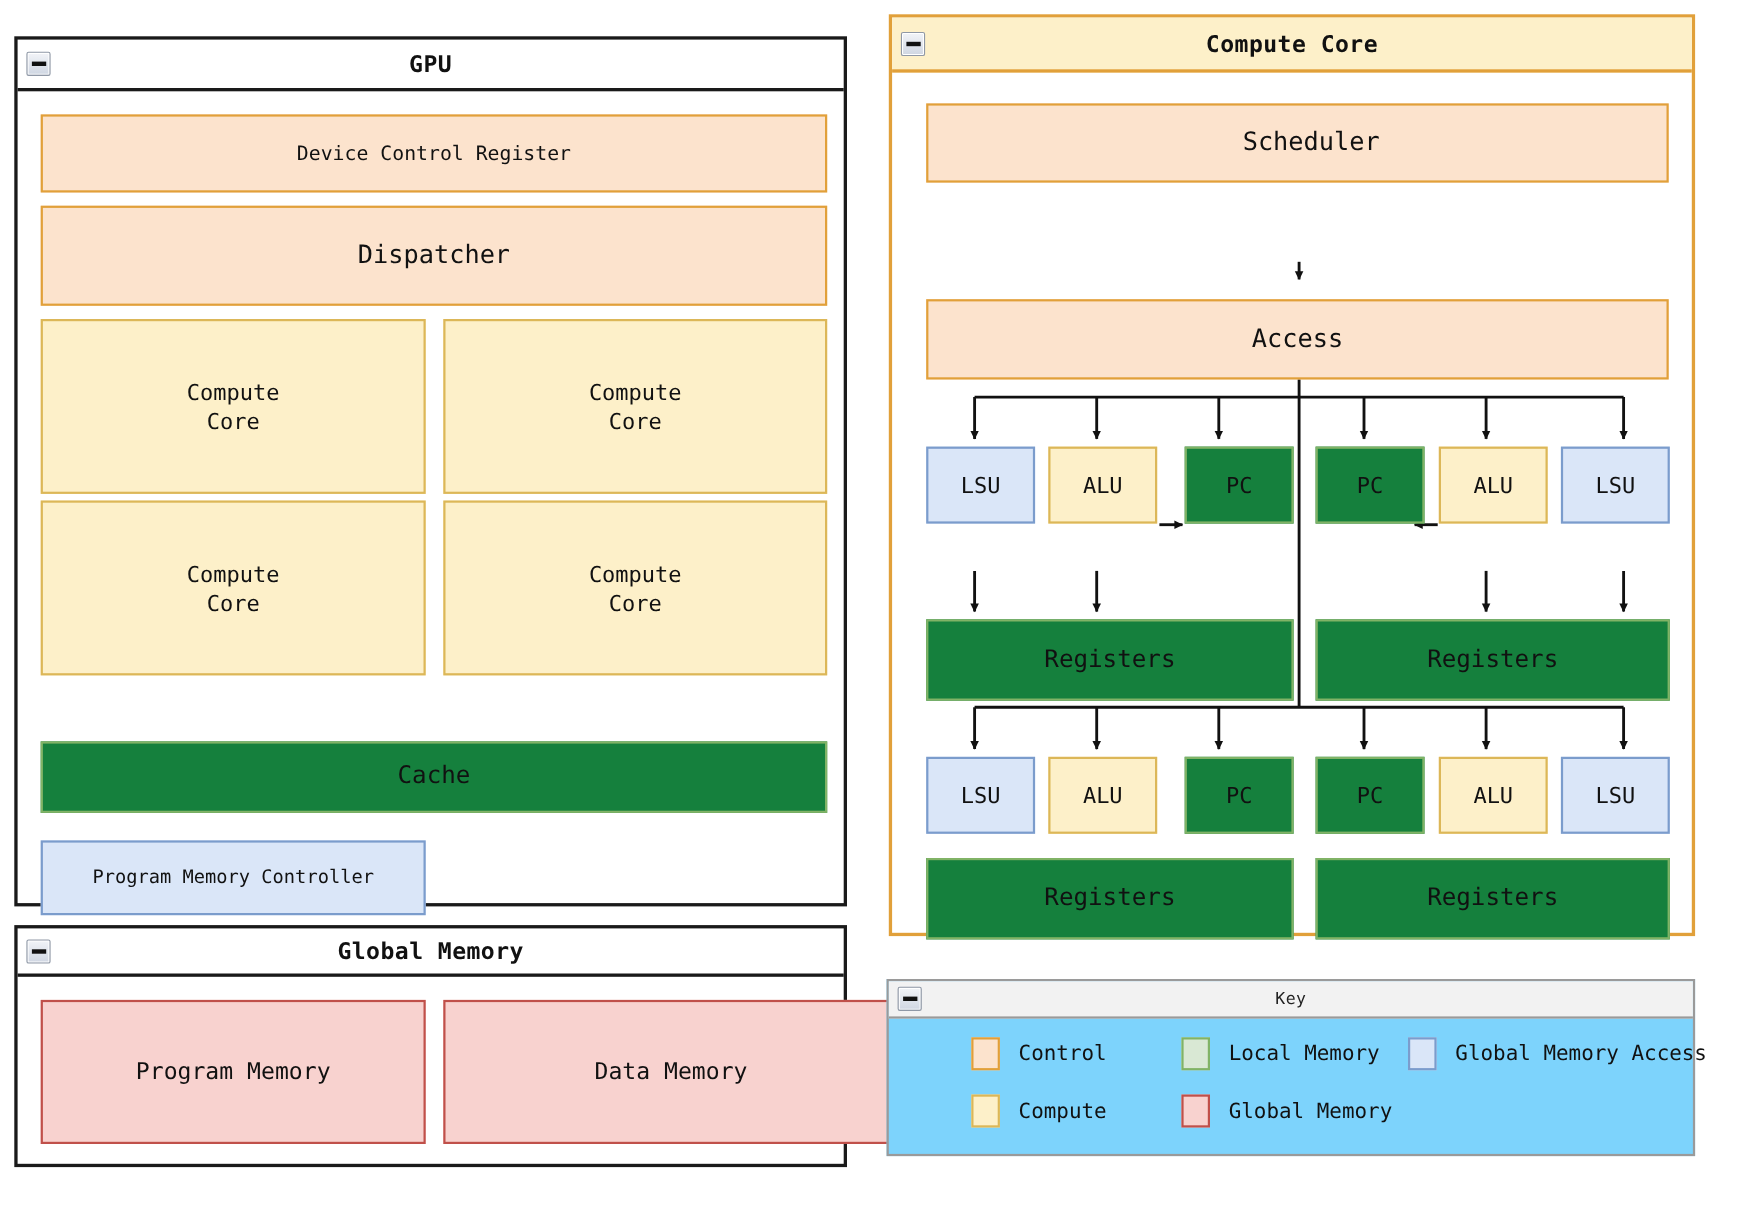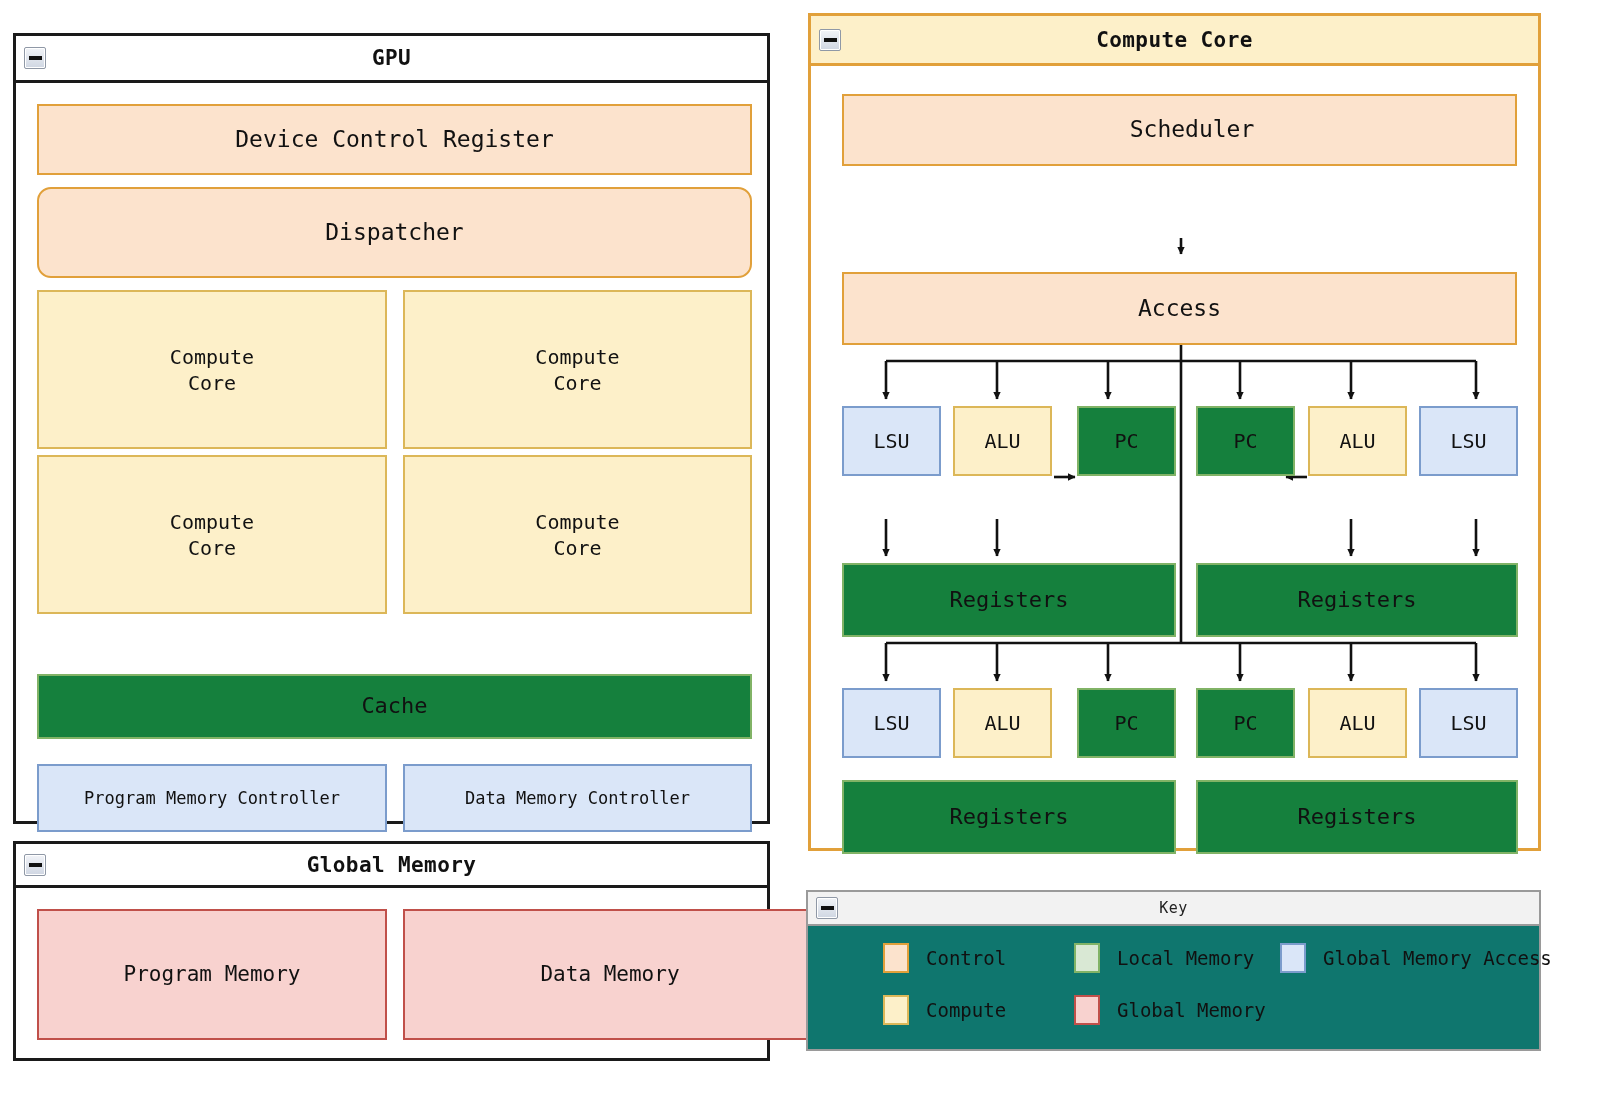--- a/index.html
+++ b/index.html
@@ -43,57 +43,56 @@
   .n-control{background:#fce3cd;border-color:#e1a03a;}
   .n-compute{background:#fdf0c9;border-color:#dcb758;}
   .n-local  {background:#15803d;border-color:#81b366;}
   .n-global {background:#f8d2cf;border-color:#c0504a;}
   .n-gma    {background:#dae6f8;border-color:#7b9ccc;}
 
   
   .wires{position:absolute;left:0;top:0;pointer-events:none;}
 
   
-  .key-frame{border:2px solid #9a9a9a;background:#0f766e;}
+  .key-frame{border:2px solid #9a9a9a;background:#7dd3fc;}
   .key-hdr{
     background:#f2f2f2;border-bottom:2px solid #9a9a9a;
     height:34px;font-size:15px;font-weight:normal;color:#222;
   }
   .key-rows{position:relative;width:100%;height:100%;}
   .key-item{position:absolute;display:flex;align-items:center;}
   .key-swatch{width:26px;height:30px;box-sizing:border-box;border-width:2px;border-style:solid;}
   .key-label{margin-left:17px;font-size:19px;color:#111;white-space:nowrap;}
 </style>
 </head>
 <body>
 
 <div class="frame" style="left:13px;top:33px;width:757px;height:791px;border:3px solid #1a1a1a;">
   <div class="frame-hdr" style="height:47px;border-bottom:3px solid #1a1a1a;font-size:21px;">
     <span class="collapse-btn"></span>
     <span>GPU</span>
   </div>
   <div class="frame-body" style="height:741px;">
 
-    <div class="node n-control" style="left:21px;top:21px;width:715px;height:71px;font-size:23px;">Device Control Register</div>
-
-    <div class="node n-control" style="left:21px;top:104px;width:715px;height:91px;font-size:23px;border-radius:14px;">Dispatcher</div>
+    <div class="node n-control" style="left:21px;top:21px;width:715px;height:71px;font-size:18px;">Device Control Register</div>
+
+    <div class="node n-control" style="left:21px;top:104px;width:715px;height:91px;font-size:23px;">Dispatcher</div>
 
     <div class="node n-compute" style="left:21px;top:207px;width:350px;height:159px;font-size:20px;">Compute
 Core</div>
     <div class="node n-compute" style="left:387px;top:207px;width:349px;height:159px;font-size:20px;">Compute
 Core</div>
     <div class="node n-compute" style="left:21px;top:372px;width:350px;height:159px;font-size:20px;">Compute
 Core</div>
     <div class="node n-compute" style="left:387px;top:372px;width:349px;height:159px;font-size:20px;">Compute
 Core</div>
 
     <div class="node n-gma" style="left:21px;top:681px;width:350px;height:68px;font-size:17px;">Program Memory Controller</div>
 
     <div class="node n-local" style="left:21px;top:591px;width:715px;height:65px;font-size:22px;">Cache</div>
-    <div class="node n-gma" style="left:387px;top:681px;width:349px;height:68px;font-size:17px;">Data Memory Controller</div>
   </div>
 </div>
 
 <div class="frame" style="left:13px;top:841px;width:757px;height:220px;border:3px solid #1a1a1a;">
   <div class="frame-hdr" style="height:44px;border-bottom:3px solid #1a1a1a;font-size:21px;">
     <span class="collapse-btn"></span>
     <span>Global Memory</span>
   </div>
   <div class="frame-body" style="height:173px;">
     <div class="node n-global" style="left:21px;top:21px;width:350px;height:131px;font-size:21px;">Program Memory</div>

